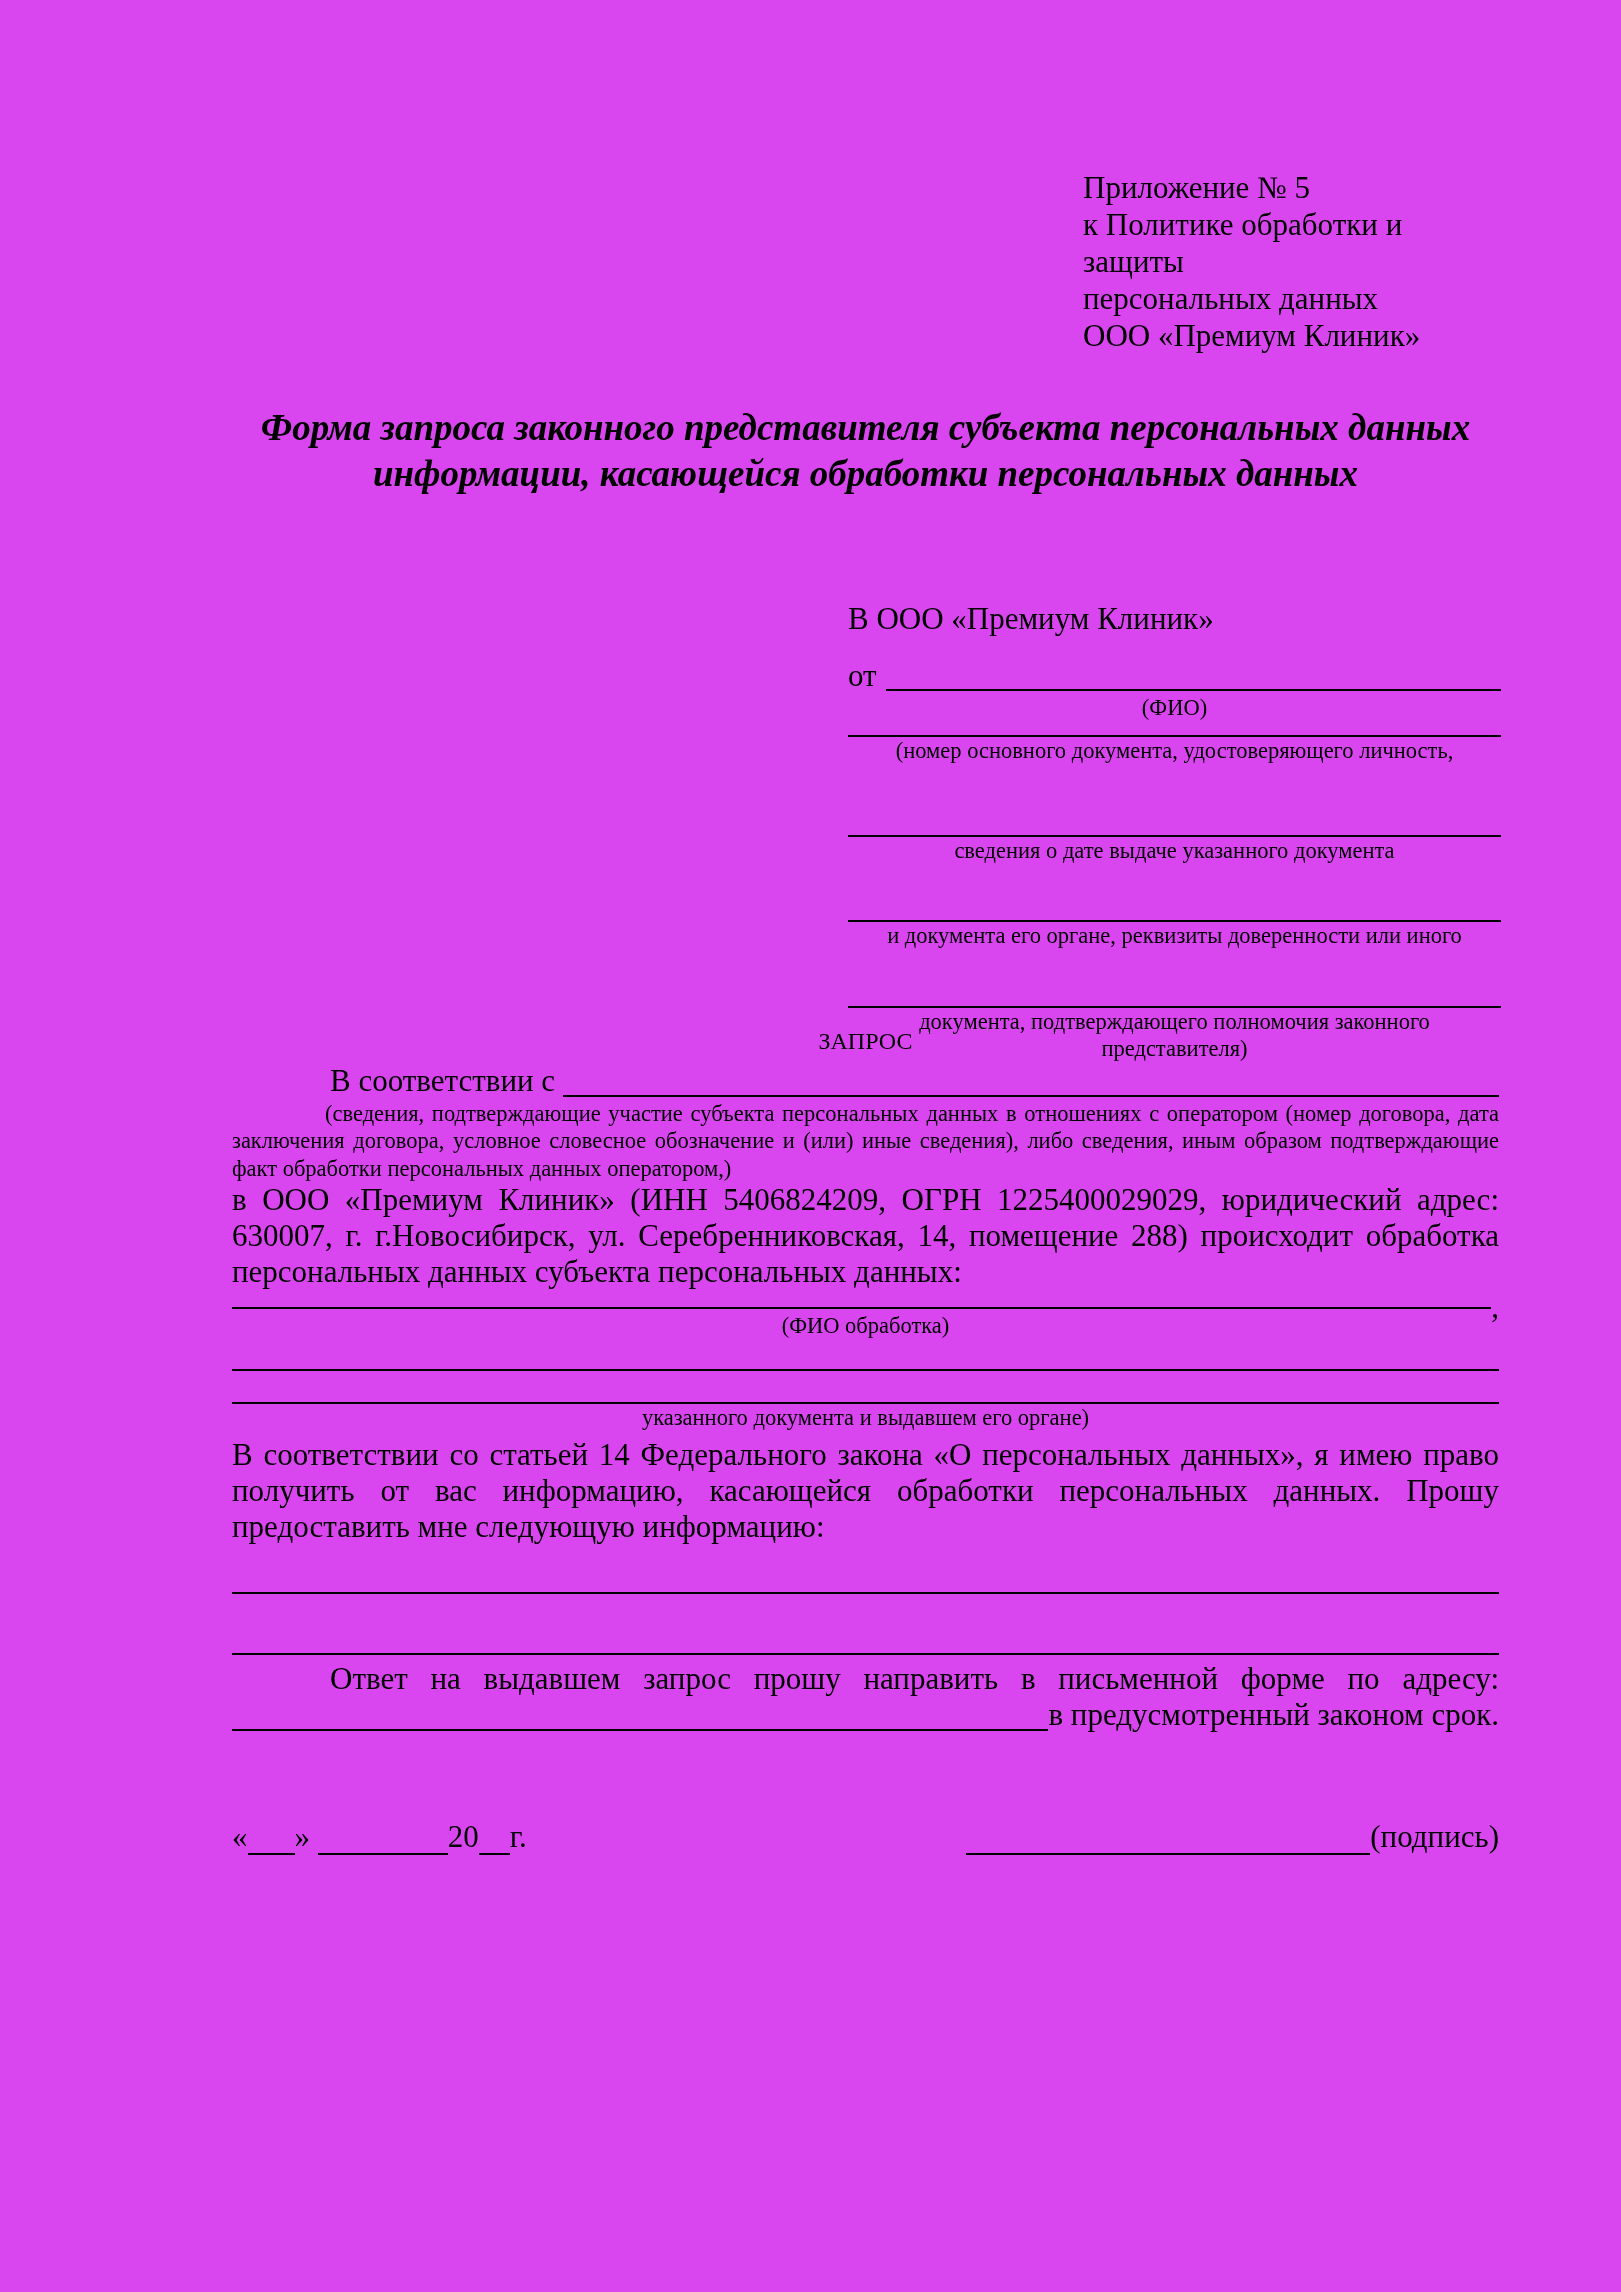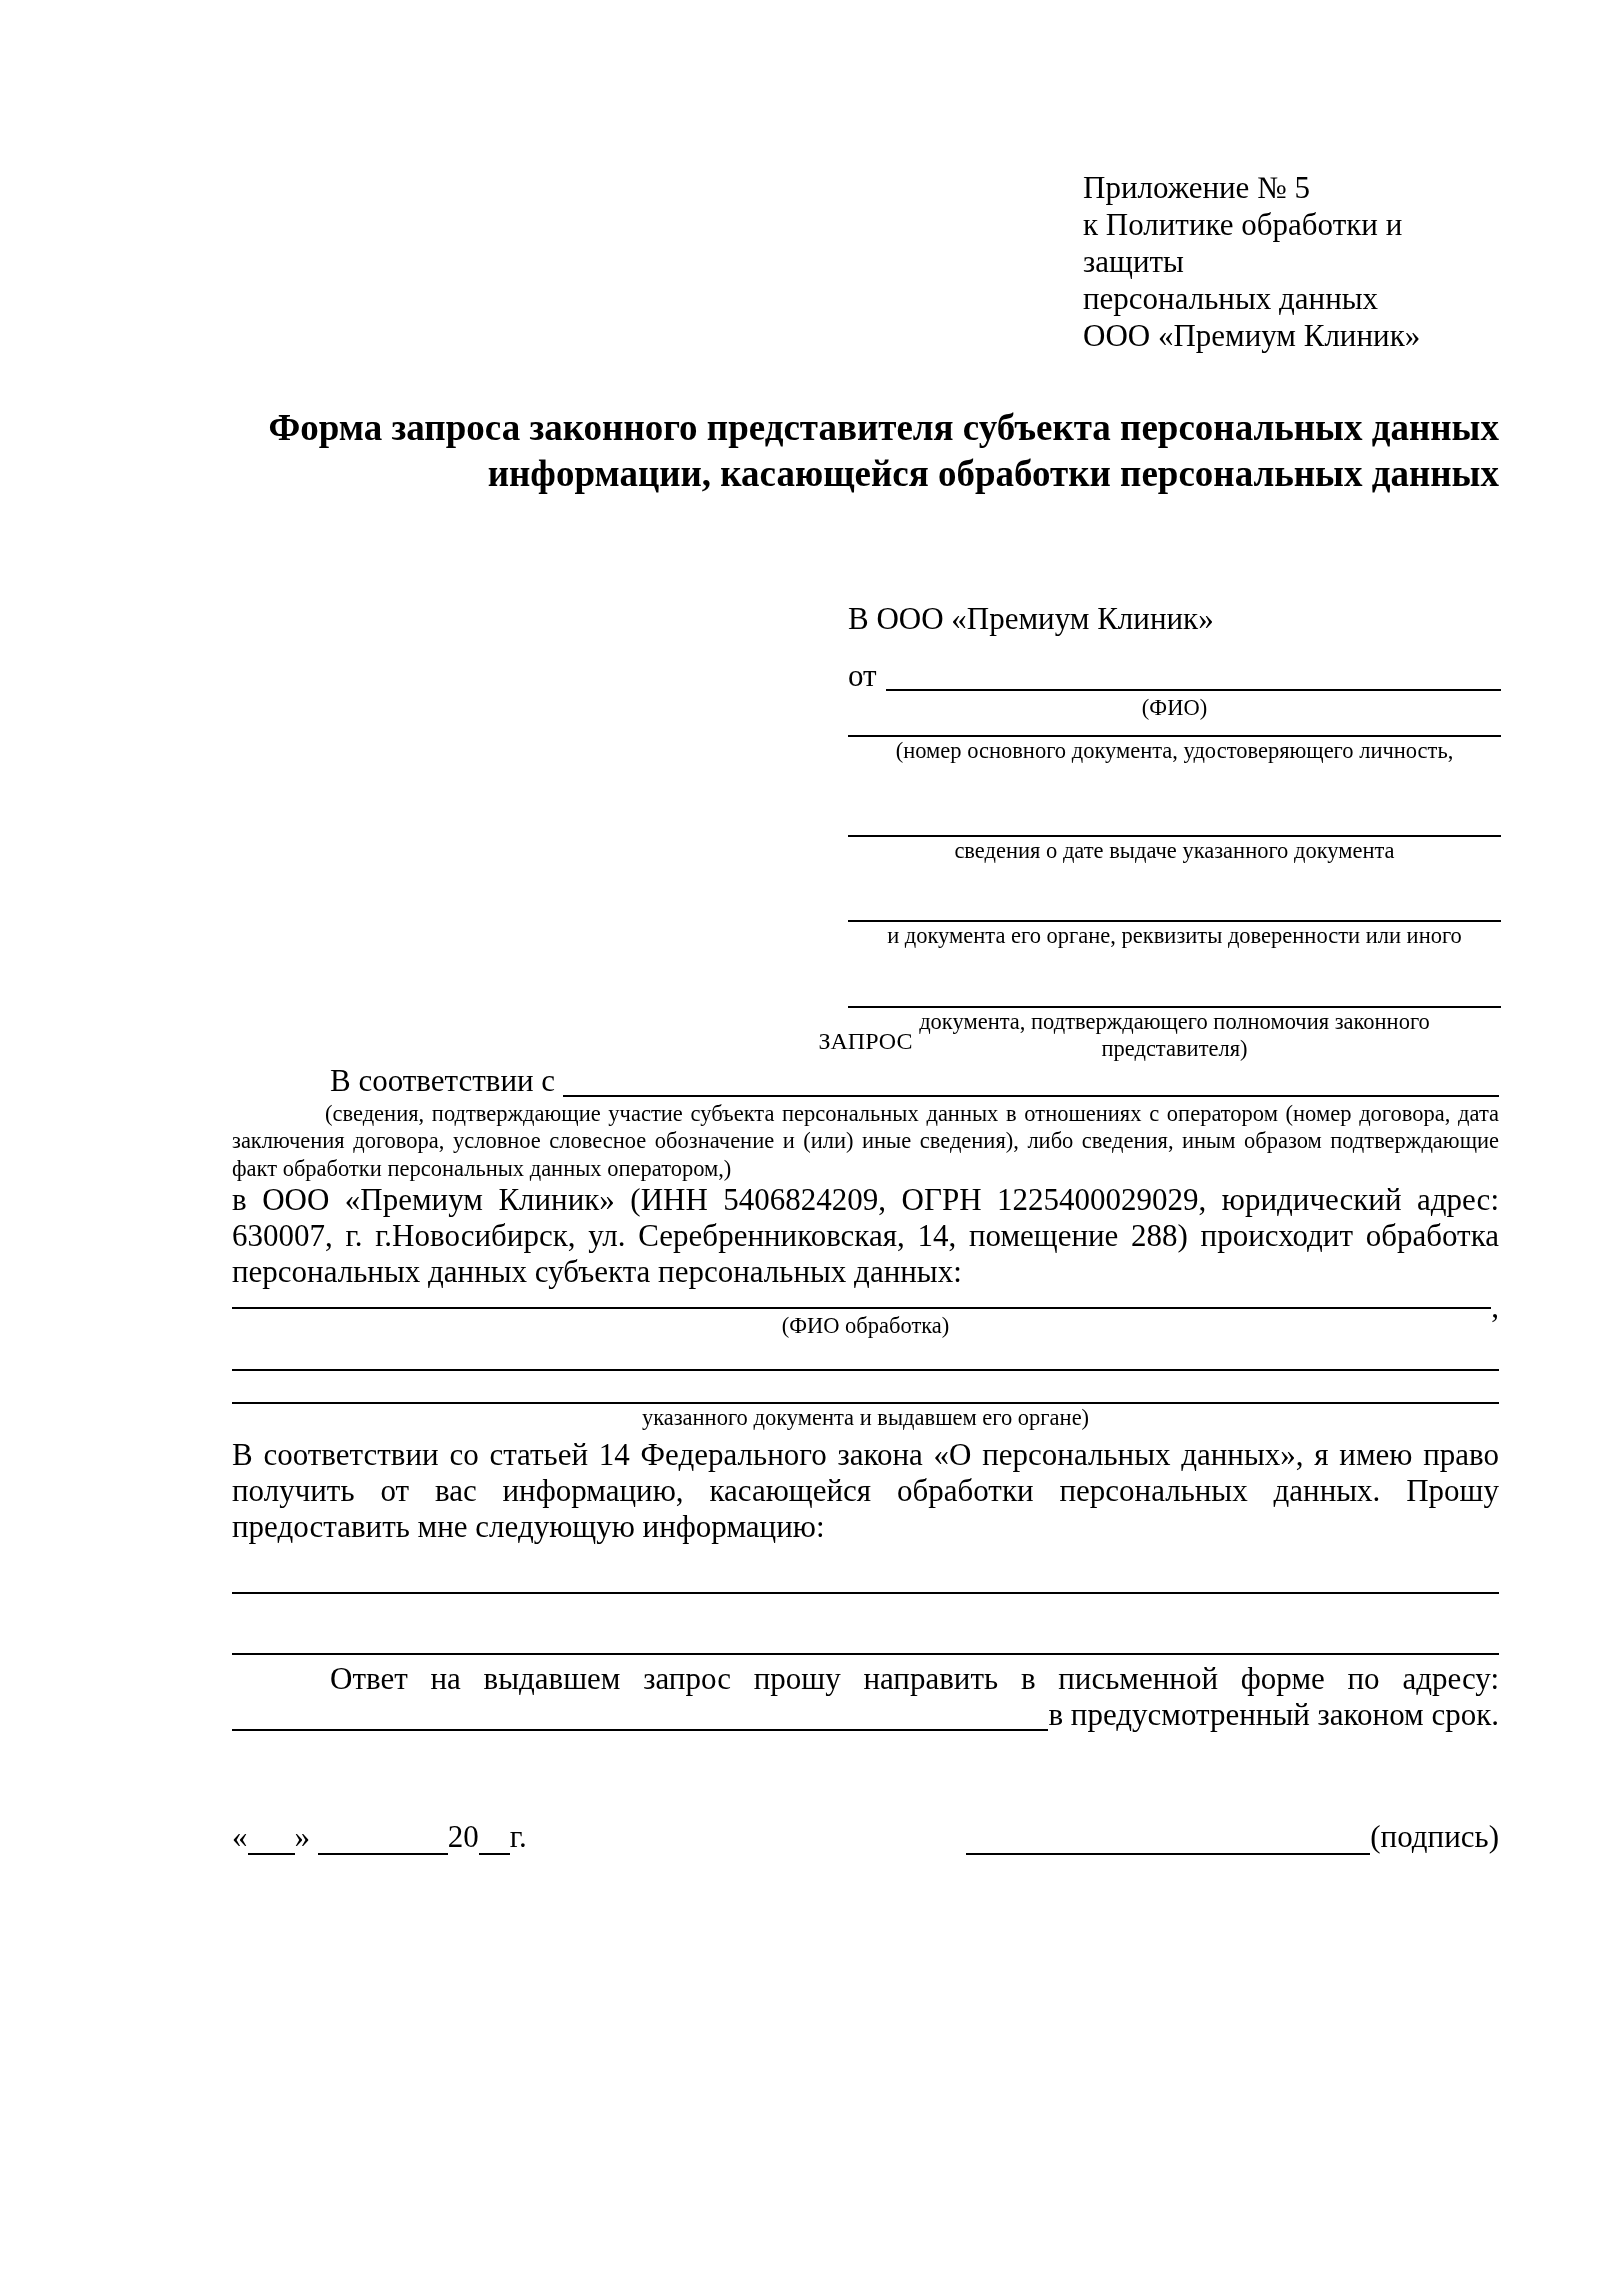--- a/index.html
+++ b/index.html
@@ -1,32 +1,32 @@
 <!DOCTYPE html>
 <html><head>
 <meta charset="utf-8">
 <style>
   html,body{margin:0;padding:0;background:#888;}
   .page{
     position:relative;
     width:1621px;height:2293px;
-    background:#ffffff;
+    background:#d946ef;
     font-family:"Liberation Serif","DejaVu Serif",serif;
     color:#000;
     overflow:hidden;
   }
   
   .appendix{
     position:absolute;left:1083px;top:169px;width:421px;
     font-size:31px;line-height:37px;
   }
   
   .doc-title{
     position:absolute;left:232px;top:405px;width:1267px;
-    font-size:37px;line-height:46px;font-weight:bold;text-align:right;
+    font-size:37px;line-height:46px;font-weight:bold;text-align:center;font-style:italic;
   }
   
   .addressee{
     position:absolute;left:848px;top:600px;width:653px;
     font-size:31px;line-height:37px;
   }
   .from-row{display:flex;margin-top:19.6px;height:37px;}
   .from-row .label{white-space:nowrap;padding-right:9.8px;}
   .ul-flex{flex:1;border-bottom:2.9px solid #000;margin-bottom:2.9px;}
   .caption{font-size:22.5px;line-height:27.4px;text-align:center;}

